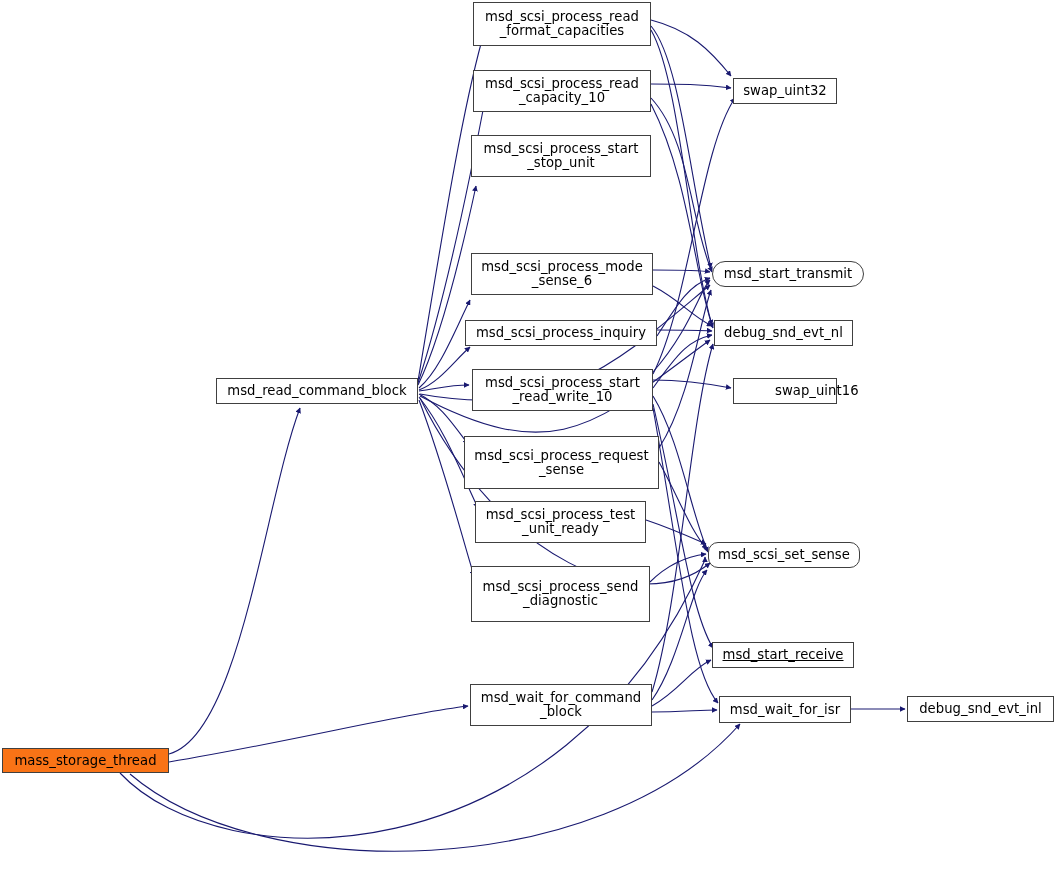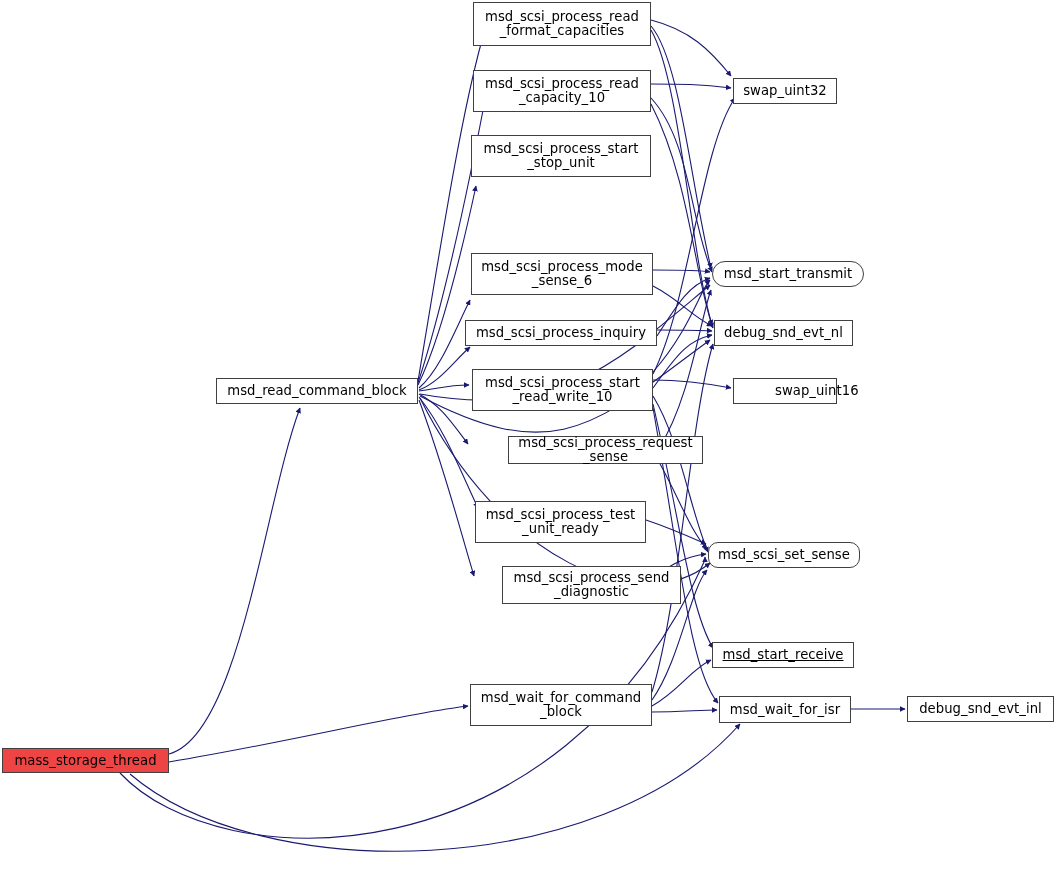--- a/index.html
+++ b/index.html
@@ -28,21 +28,21 @@
     line-height:14px;
     display:flex;
     align-items:center;
     justify-content:center;
     text-align:center;
     white-space:pre-line;
     letter-spacing:0.05px;
     z-index:5;
   }
   .node.root{
-    background:#ef4444;
+    background:#f97316;
     border:1px solid #404040;
   }
   .node .lbl{display:block;width:100%;padding:0 4px;}
 </style>
 </head>
 <body>
 
 <div id="canvas">
   <svg id="edges" viewBox="0 0 1057 886">
     <defs>
@@ -102,25 +102,25 @@
 _format_capacities</span></div>
       <div class="node" style="left: 473px; top: 70px; width: 178px; height: 42px;"><span class="lbl">msd_scsi_process_read
 _capacity_10</span></div>
       <div class="node" style="left: 471px; top: 135px; width: 180px; height: 42px;"><span class="lbl">msd_scsi_process_start
 _stop_unit</span></div>
       <div class="node" style="left: 471px; top: 253px; width: 182px; height: 42px; justify-content: flex-end;"><span class="lbl">msd_scsi_process_mode
 _sense_6</span></div>
       <div class="node" style="left: 465px; top: 320px; width: 192px; height: 26px;"><span class="lbl">msd_scsi_process_inquiry</span></div>
       <div class="node" style="left: 472px; top: 369px; width: 181px; height: 42px;"><span class="lbl">msd_scsi_process_start
 _read_write_10</span></div>
-      <div class="node" style="left: 464px; top: 436px; width: 195px; height: 28px; margin-left: 44px;"><span class="lbl">msd_scsi_process_request
+      <div class="node" style="left: 464px; top: 436px; width: 195px; height: 53px;"><span class="lbl">msd_scsi_process_request
 _sense</span></div>
       <div class="node" style="left: 475px; top: 501px; width: 171px; height: 42px;"><span class="lbl">msd_scsi_process_test
 _unit_ready</span></div>
-      <div class="node" style="left: 471px; top: 566px; width: 179px; height: 38px; margin-left: 31px;"><span class="lbl">msd_scsi_process_send
+      <div class="node" style="left: 471px; top: 566px; width: 179px; height: 56px;"><span class="lbl">msd_scsi_process_send
 _diagnostic</span></div>
       <div class="node" style="left: 470px; top: 684px; width: 182px; height: 42px;"><span class="lbl">msd_wait_for_command
 _block</span></div>
       <div class="node" style="left: 733px; top: 78px; width: 104px; height: 26px;"><span class="lbl">swap_uint32</span></div>
       <div class="node" style="left: 712px; top: 261px; width: 152px; height: 26px; border-radius: 13px;"><span class="lbl">msd_start_transmit</span></div>
       <div class="node" style="left: 714px; top: 320px; width: 139px; height: 26px;"><span class="lbl">debug_snd_evt_nl</span></div>
       <div class="node" style="left: 733px; top: 378px; width: 104px; height: 26px; padding-left: 41px;"><span class="lbl">swap_uint16</span></div>
       <div class="node" style="left: 708px; top: 542px; width: 152px; height: 26px; border-radius: 10px;"><span class="lbl">msd_scsi_set_sense</span></div>
       <div class="node" style="left: 712px; top: 642px; width: 142px; height: 26px; text-decoration: underline;"><span class="lbl">msd_start_receive</span></div>
       <div class="node" style="left: 719px; top: 696px; width: 132px; height: 27px;"><span class="lbl">msd_wait_for_isr</span></div>

